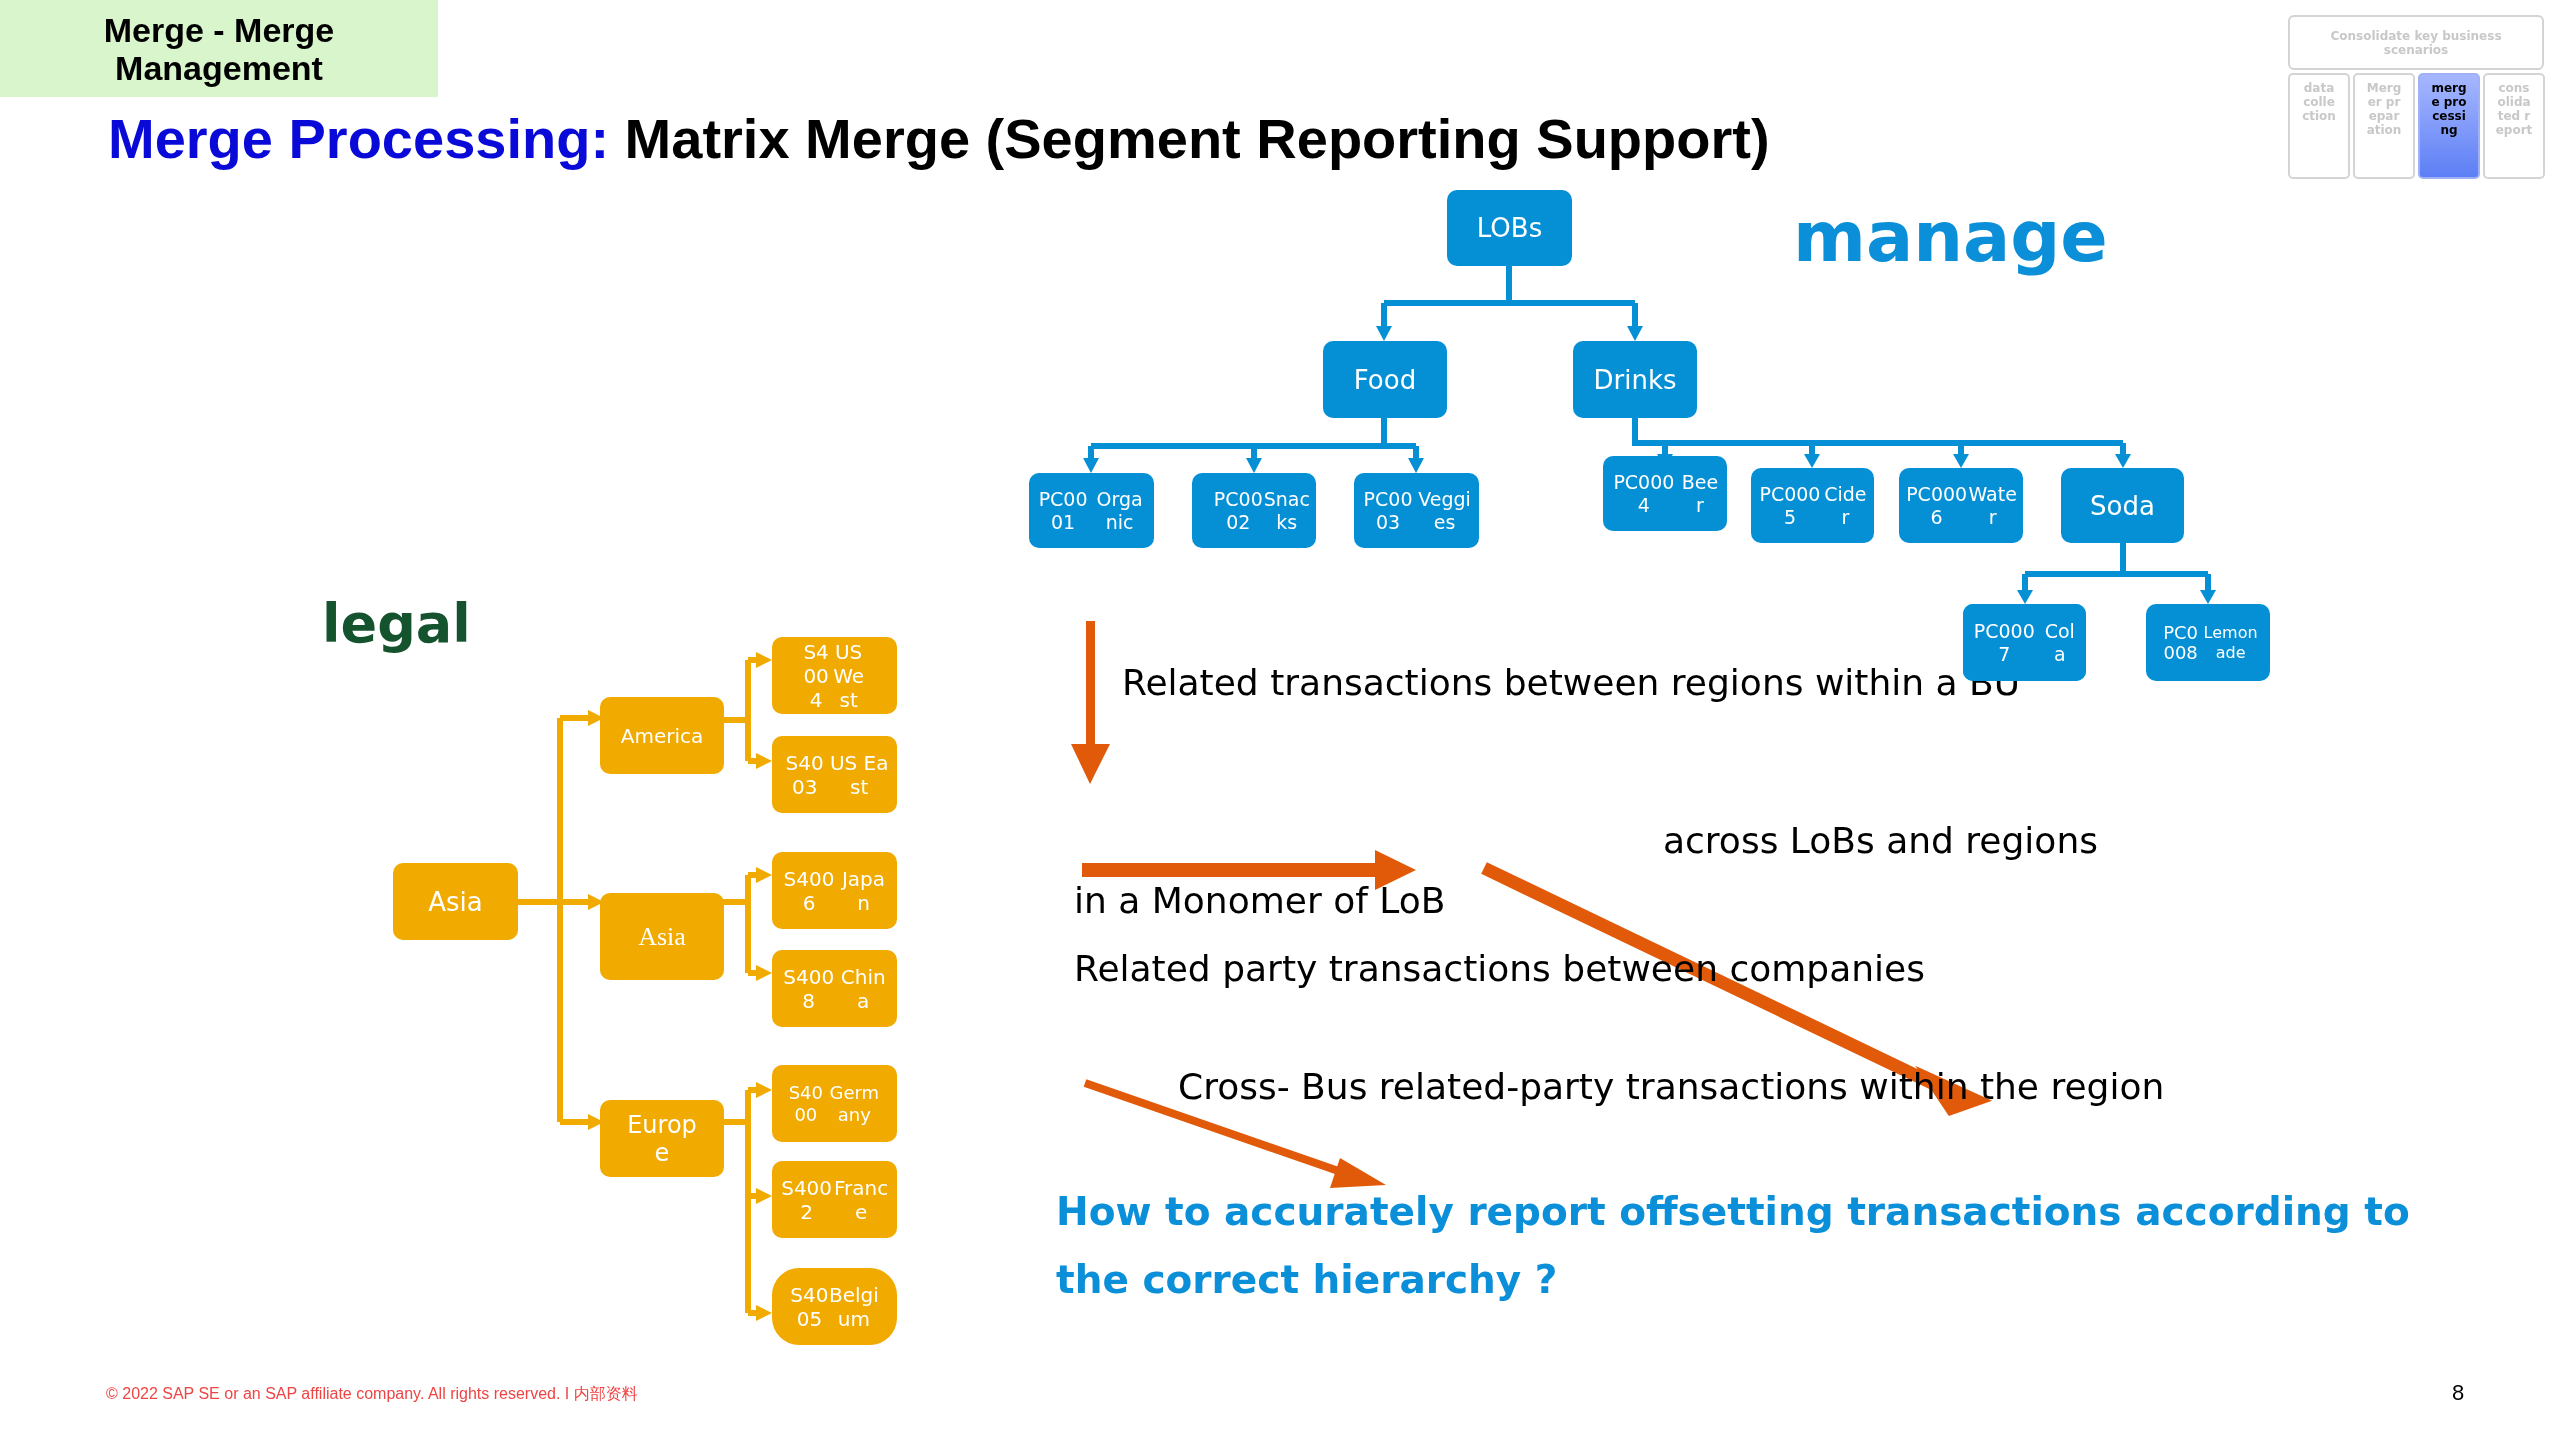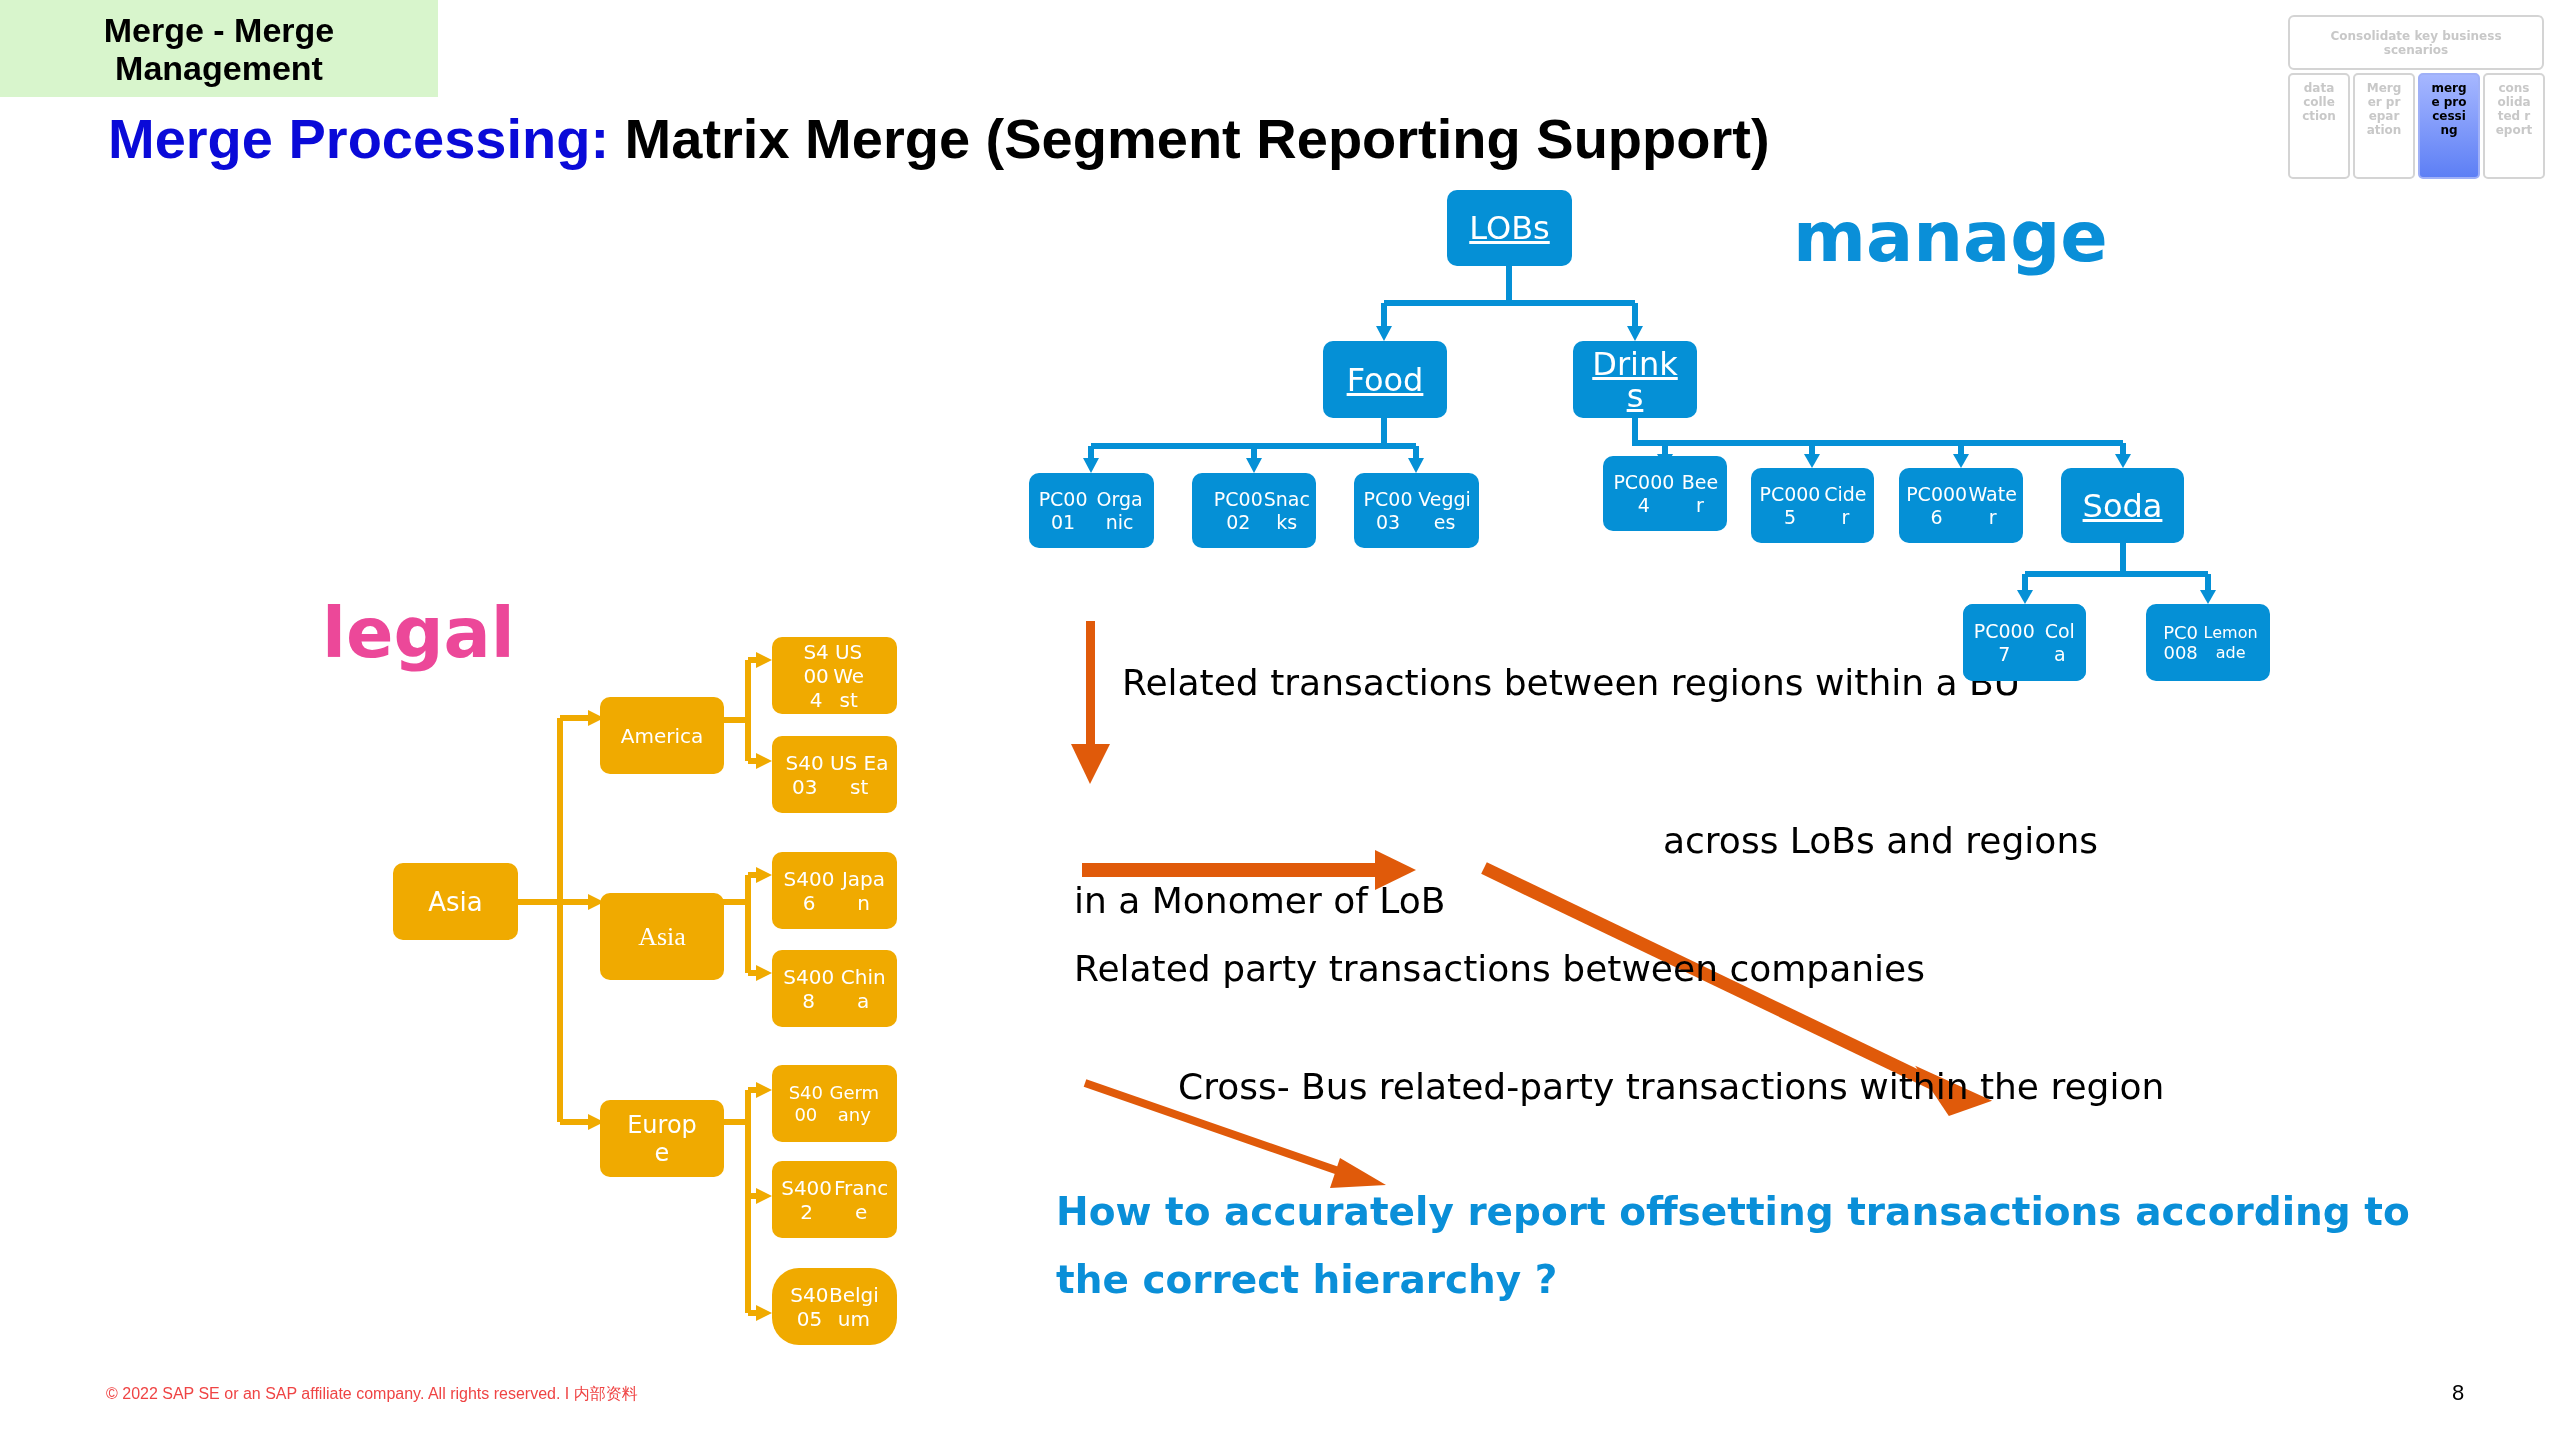--- a/index.html
+++ b/index.html
@@ -11,31 +11,31 @@
   #title .t-black { color:#000; }
 
   
   #nav { left:2288px; top:15px; width:258px; height:165px; }
   #nav .nav-head { position:absolute; left:0; top:0; width:256px; height:55px; border:2px solid #d4d4d4; border-radius:6px; background:#fff; box-sizing:border-box; color:#c8c8c8; font-size:12px; font-weight:bold; text-align:center; display:flex; align-items:center; justify-content:center; line-height:14px; padding:0 20px; }
   #nav .nav-step { position:absolute; top:58px; width:62px; height:106px; border:2px solid #d4d4d4; border-radius:5px; background:#fff; box-sizing:border-box; color:#c8c8c8; font-size:12px; font-weight:bold; text-align:center; line-height:14px; word-break:break-all; padding:6px 10px 0 10px; overflow:hidden; }
   #nav .nav-step.active { background:linear-gradient(#a6b7ff,#5d7ff5); color:#000; border-color:#9fb0f7; }
 
   
   .bbox { position:absolute; background:#0590d6; color:#fff; border-radius:10px; display:flex; align-items:center; justify-content:center; text-align:center; box-sizing:border-box; padding:0 6px; font-family:"DejaVu Sans", sans-serif; word-break:break-all; }
-  .bbox.big { font-size:32px; line-height:32px;text-decoration:underline; }
+  .bbox.big { font-size:26px; line-height:32px; }
   .bbox.small { font-size:19px; line-height:23px; }
   .obox { position:absolute; background:#f0aa00; color:#fff; border-radius:10px; display:flex; align-items:center; justify-content:center; text-align:center; box-sizing:border-box; padding:0 8px; word-break:break-all; }
   .obox.big { font-size:26px; line-height:32px; }
   .obox.small { font-size:20px; line-height:24px;margin-top:15px; }
 
   svg#connectors { position:absolute; left:0; top:0; width:2560px; height:1440px; pointer-events:none; }
 
   .label-big { position:absolute; font-weight:bold; font-family:"DejaVu Sans", sans-serif; }
   #manage-label { left:1793px; top:196px; color:#0a8fd8; font-size:70px; }
-  #legal-label { left:322px; top:592px; color:#ec4899; font-size:70px; }
+  #legal-label { left:322px; top:592px; color:#14532d; font-size:54px; }
 
   .txt { position:absolute; font-family:"DejaVu Sans", sans-serif; color:#000; font-size:36px; white-space:nowrap; line-height:46px;text-align:center; }
   #question { position:absolute; left:1056px; top:1178px; width:1400px; color:#0a8fd8; font-weight:bold; font-size:39px; line-height:68px; font-family:"DejaVu Sans", sans-serif; }
 
   #footer-copy { position:absolute; left:106px; top:1384px; font-family:"Liberation Sans", sans-serif; font-size:16px; color:#ef4444; white-space:nowrap; }
   #page-num { position:absolute; left:2452px; top:1380px; font-family:"Liberation Sans", sans-serif; font-size:22px; color:#000; }
 </style>
 </head>
 <body>
 

